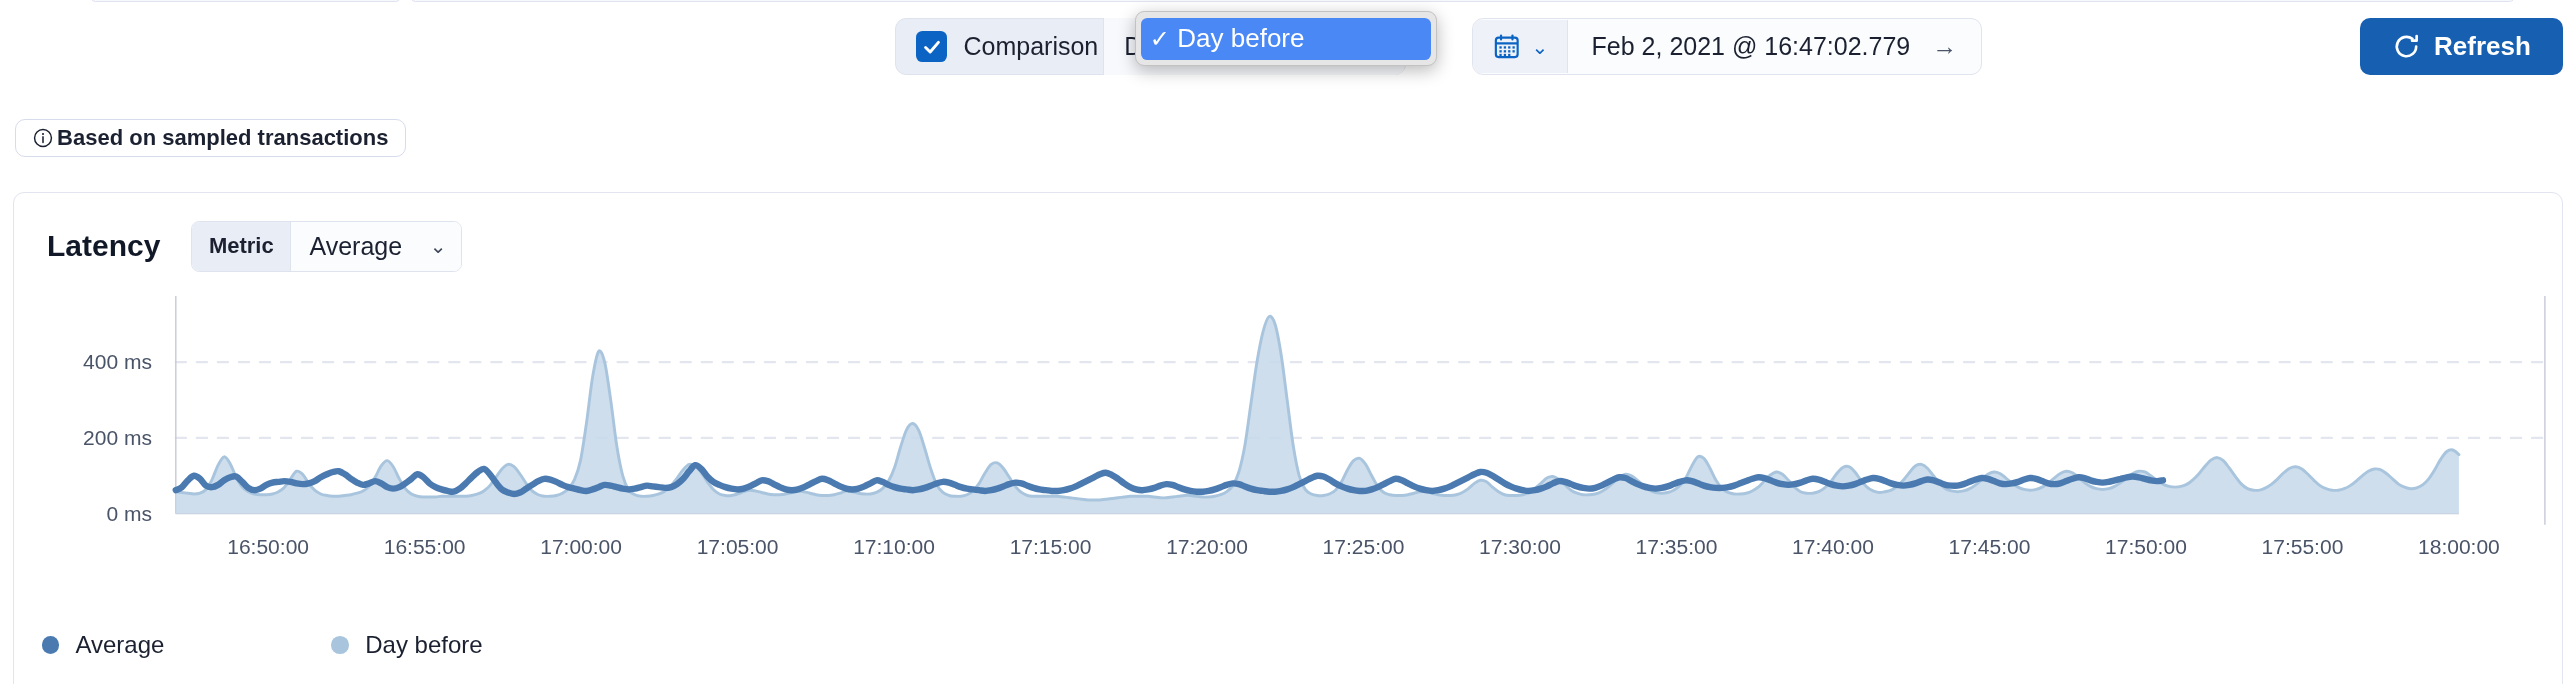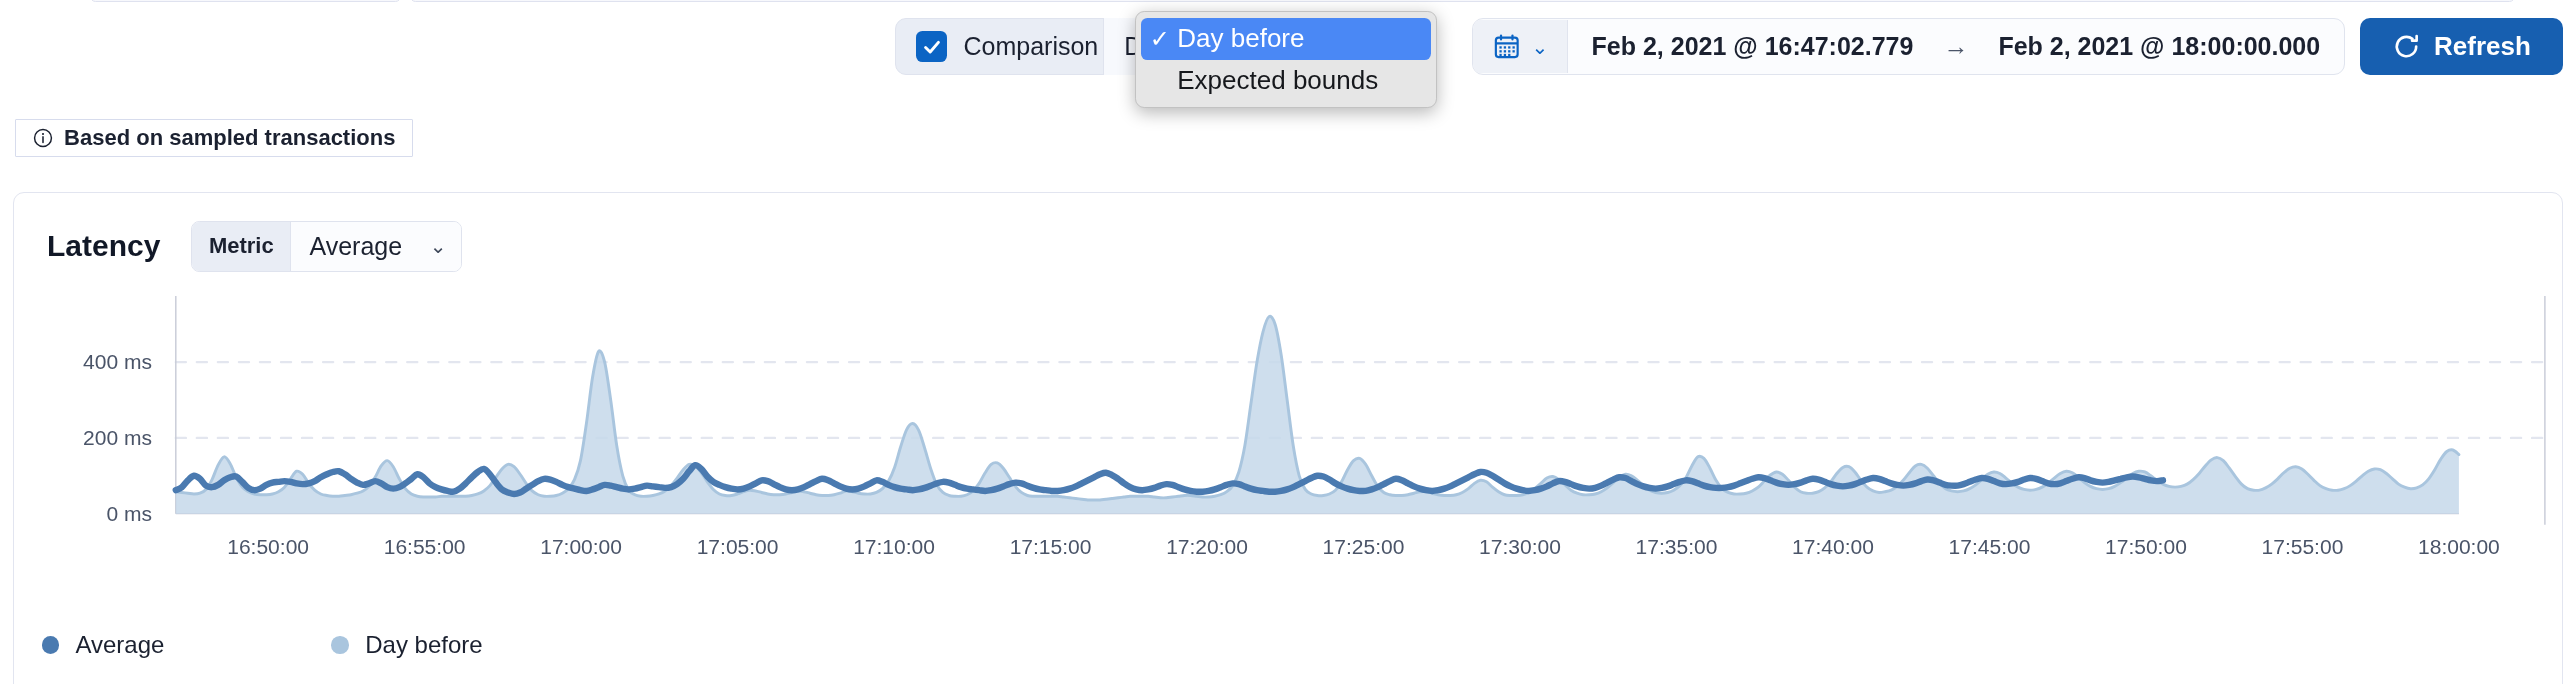--- a/index.html
+++ b/index.html
@@ -77,42 +77,41 @@
     background:#fbfcfe; border:1.8px solid #e0e4ee; border-radius:11px;
     overflow:hidden;
   }
   .dp-cal {
     height:53px; display:flex; align-items:center; gap:11px;
     padding:0 18.3px 0 20px; background:#eef1f7;
     border-right:0.9px solid #e0e4ee; cursor:pointer;
   }
   .dp-cal .caret { color:#0b64c4; font-size:20px; }
   .dp-range {
-    display:flex; gap:30px;
+    display:flex; gap:22px;
     padding:0 24px; font-size:25px; color:#1b2130; white-space:nowrap;
     cursor:text;
-    font-weight:bold;
   }
   .dp-range .arrow { color:#4a5468; font-size:25px; }
 
   
   .refresh {
     position:absolute; top:9.2px; left:2360px;
     height:57px; min-width:203px;
     background:#175fb0; border:none; border-radius:10px;
     display:flex; align-items:center; justify-content:center; gap:13px;
     color:#fff; font-size:26px; font-weight:bold; cursor:pointer;
     font-family:"Liberation Sans", sans-serif;
   }
 
   
   .sampled {
     position:absolute; top:119px; left:14.6px;
-    height:38px; display:inline-flex; align-items:center; gap:10px;
-    padding:0 16.5px; border:0.9px solid #d7dced; border-radius:1px;
+    height:38px; display:inline-flex; align-items:center; gap:3px;
+    padding:0 16.5px; border:0.9px solid #d7dced; border-radius:10px;
     background:#fff; font-size:22px; font-weight:bold; color:#1b2130;
     white-space:nowrap;
   }
 
   
   .panel {
     position:absolute; top:172px; left:13px;
     width:2550px; height:505px;
     background:#fff; border:0.9px solid #e2e5f0; border-radius:11px;margin-top:20px;
   }
@@ -192,41 +191,36 @@
             <rect x="5.6" y="18.2" width="2" height="2"></rect>
               <rect x="9.4" y="18.2" width="2" height="2"></rect>
             <rect x="13.2" y="18.2" width="2" height="2"></rect>
           </g>
         </svg>
         <span class="caret">⌄</span>
       </div>
       <div class="dp-range">
         <span>Feb 2, 2021 @ 16:47:02.779</span>
         <span class="arrow">→</span>
-        <span>Feb 2, 2021 @ 18:00:00.000</span>
       </div>
     </div>
 
     <button class="refresh">
       <svg width="29" height="29" viewBox="0 0 24 24">
         <path d="M20 12a8 8 0 1 1-3.1-6.3" fill="none" stroke="#ffffff" stroke-width="2.2" stroke-linecap="round"></path>
         <path d="M20.4 3.4 L20.4 7.2 L16.6 7.2" fill="none" stroke="#ffffff" stroke-width="2.2" stroke-linecap="round" stroke-linejoin="round"></path>
       </svg>
       <span>Refresh</span>
     </button>
   </div>
 
   <div class="select-popup">
     <div class="opt selected">
       <span class="tick">✓</span>
       <span>Day before</span>
-    </div>
-    <div class="opt">
-      <span class="tick"></span>
-      <span>Expected bounds</span>
     </div>
   </div>
 
   <div class="sampled">
     <svg width="22" height="22" viewBox="0 0 24 24">
       <circle cx="12" cy="12" r="9.2" fill="none" stroke="#1b2130" stroke-width="1.6"></circle>
       <circle cx="12" cy="7.6" r="1.15" fill="#1b2130"></circle>
       <line x1="12" y1="10.8" x2="12" y2="17" stroke="#1b2130" stroke-width="1.7" stroke-linecap="round"></line>
     </svg>
     <span>Based on sampled transactions</span>

